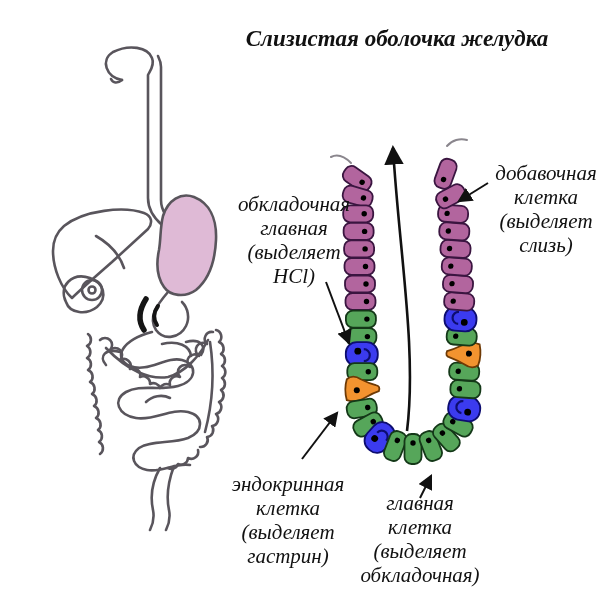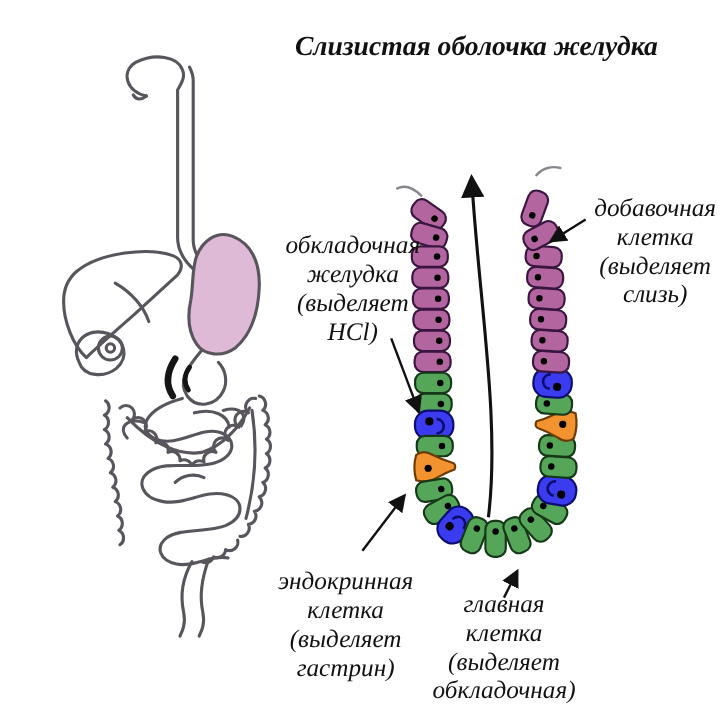--- a/index.html
+++ b/index.html
@@ -222,21 +222,21 @@
       </g>
     </g>
   </svg>
 
   <div class="title" style="left:397px;top:26px;width:420px;margin-left:-210px;transform:none;">Слизистая оболочка желудка</div>
   <div class="lbl" style="left:524px;top:161px;margin-left:22px;">добавочная
 клетка
 (выделяет
 слизь)</div>
   <div class="lbl" style="left:294px;top:192px;">обкладочная
-желудка
+главная
 (выделяет
 HCl)</div>
   <div class="lbl" style="left:288px;top:472px;">эндокринная
 клетка
 (выделяет
 гастрин)</div>
   <div class="lbl" style="left:420px;top:491px;">главная
 клетка
 (выделяет
 обкладочная)</div>

